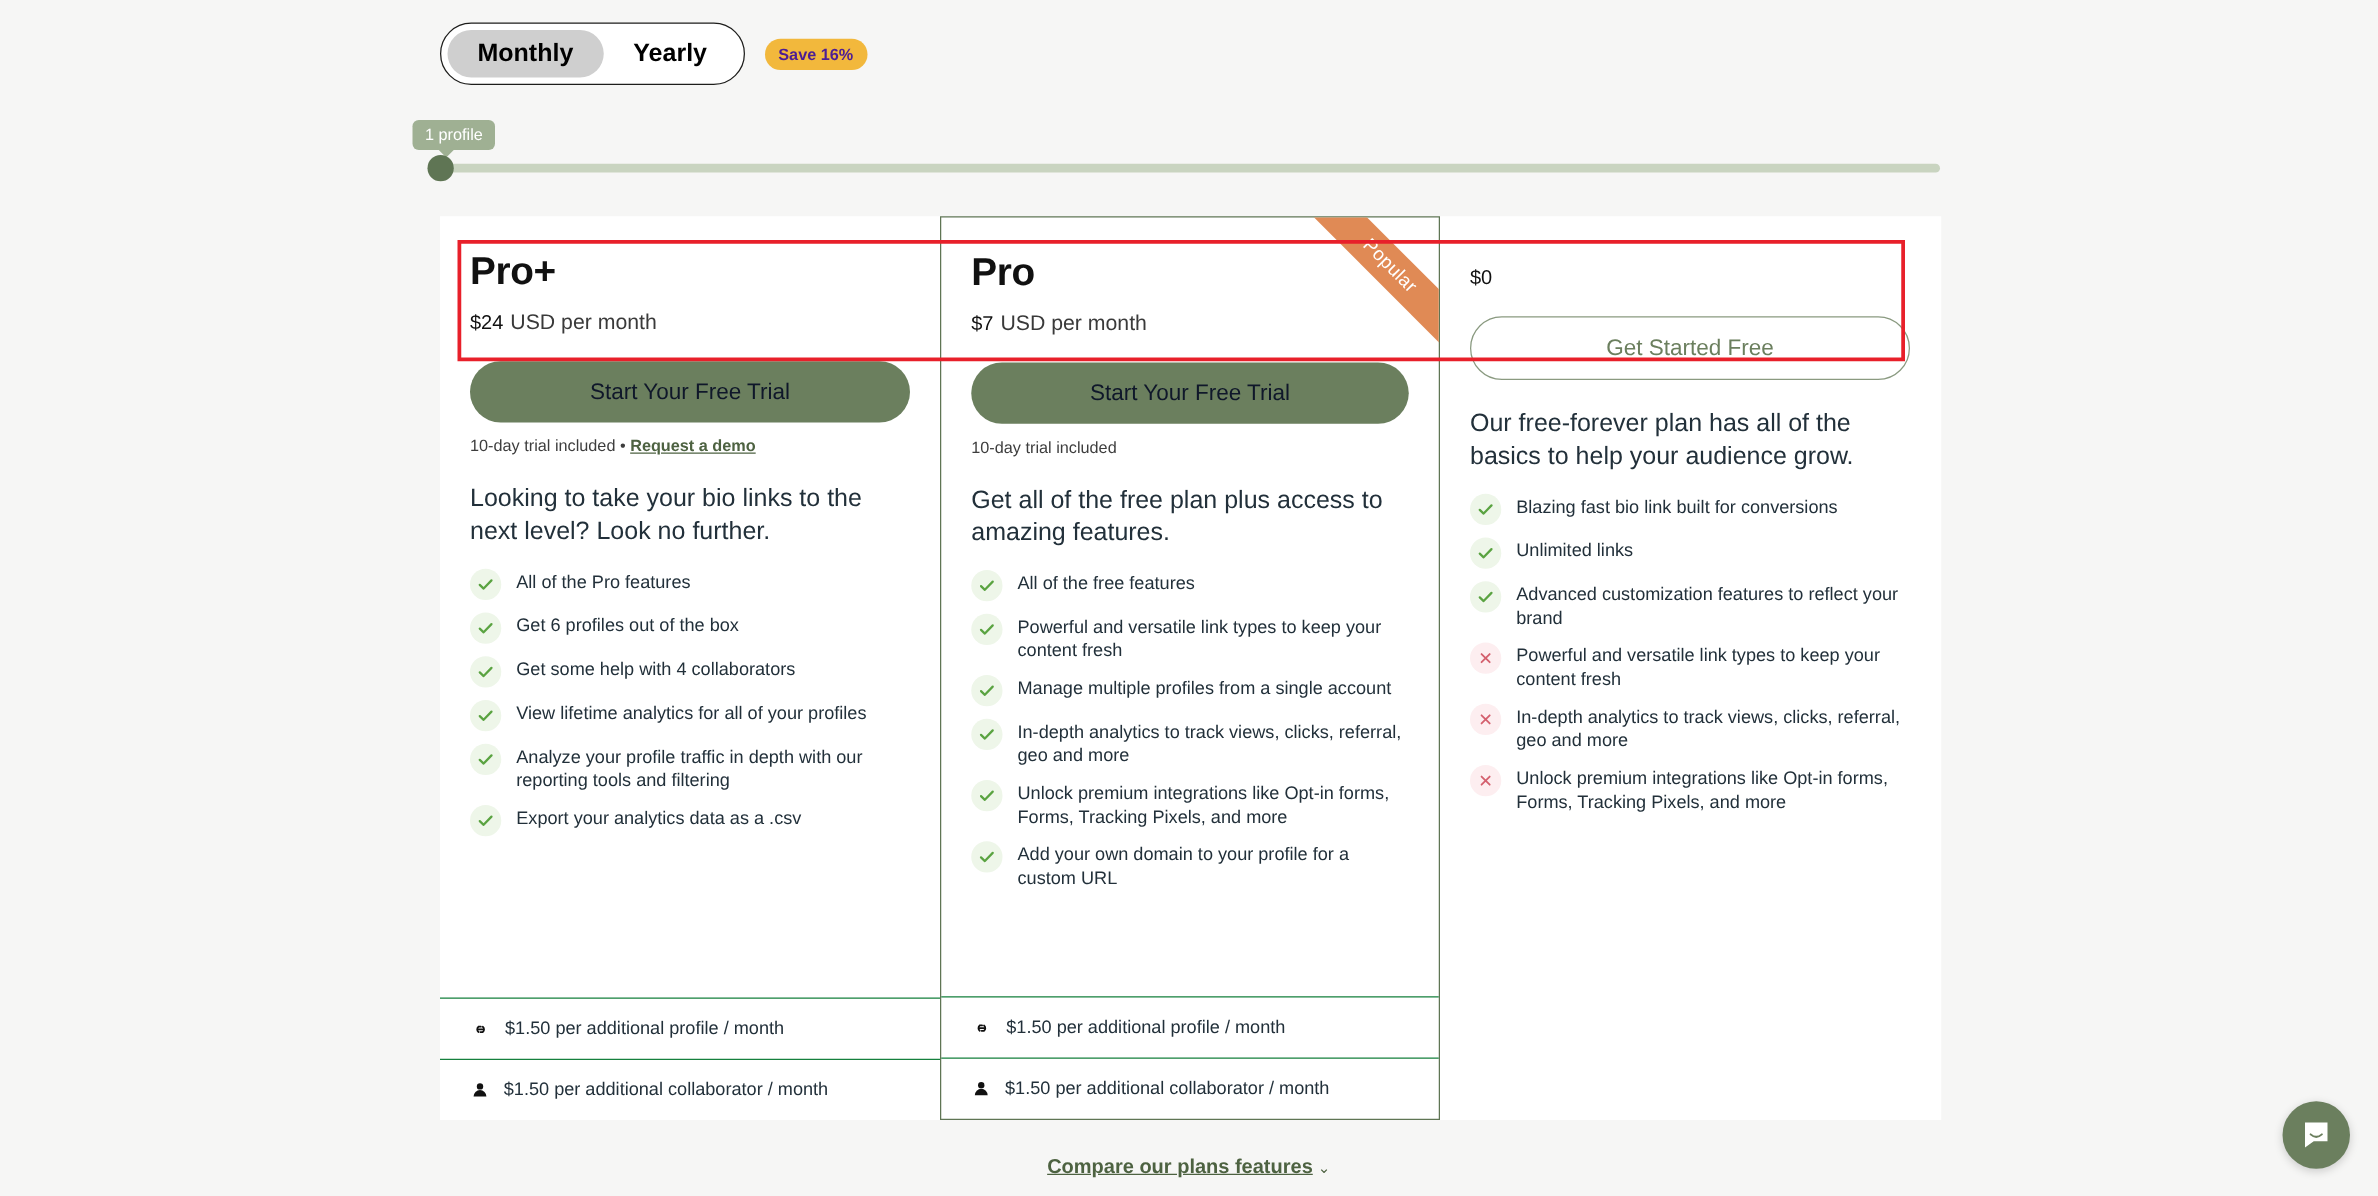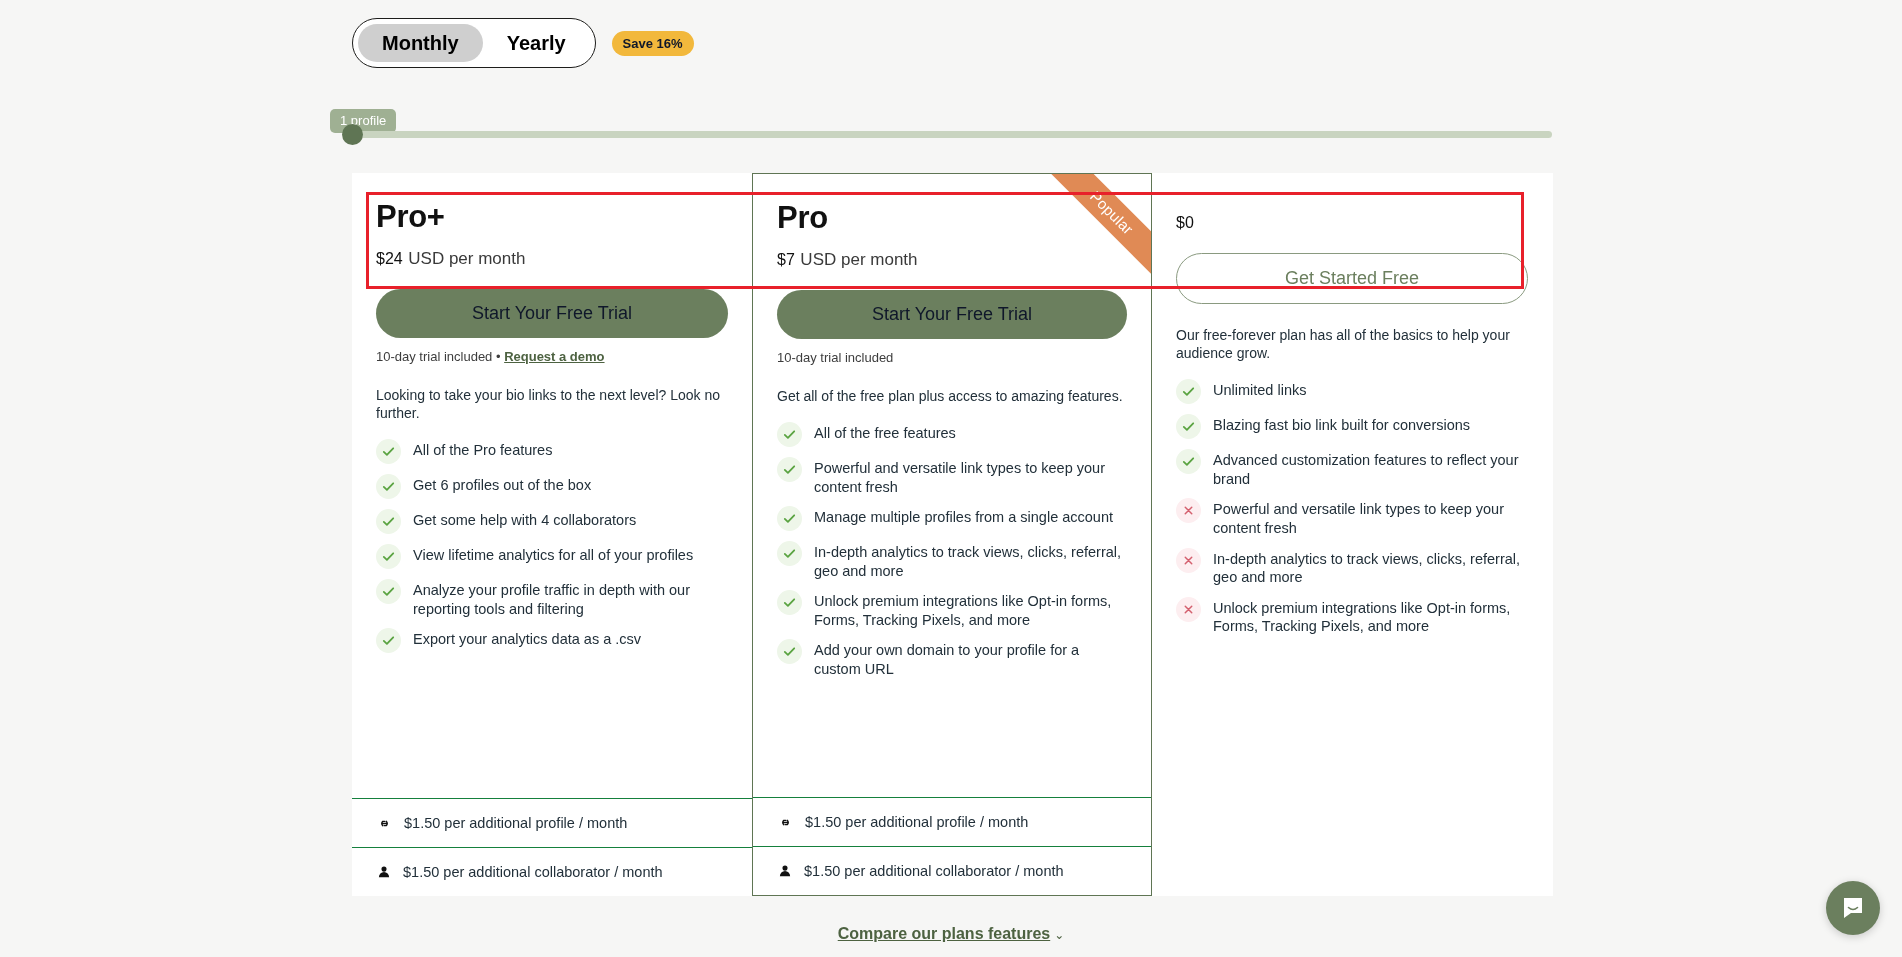--- a/index.html
+++ b/index.html
@@ -23,29 +23,29 @@
     padding: 5px; background: #ffffff;
   }
   .seg-btn {
     font-size: 20px; font-weight: bold; color: #000000;
     padding: 9px 24px; border-radius: 999px;
     background: transparent; border: none; cursor: pointer;
     font-family: "Liberation Sans", sans-serif; line-height: 1;
   }
   .seg-btn.active { background: #cfcfcf; }
   .save-badge {
-    background: #f2b83c; color: #0f172a;
+    background: #f2b83c; color: #4c1d95;
     font-size: 13px; font-weight: bold;
     padding: 5px 11px; border-radius: 999px; white-space: nowrap;
   }
 
   
   #slider-zone { position: absolute; left: 352px; top: 92px; width: 1200px; }
   .slider-tip {
-    position: absolute; left: -22px; top: 17px;
+    position: absolute; left: -22px; top: 4px;
     background: #9fb093; color: #ffffff;
     font-size: 13px; padding: 4px 10px 5px; border-radius: 5px;
     white-space: nowrap;
   }
   .slider-tip::after {
     content: ""; position: absolute; left: 20px; bottom: -6px;
     border-left: 7px solid transparent; border-right: 7px solid transparent;
     border-top: 7px solid #9fb093;
   }
   .slider-track {
@@ -91,21 +91,21 @@
     font-size: 18px; padding: 14px 0; border-radius: 999px;
     border: none; cursor: pointer; font-family: "Liberation Sans", sans-serif;
   }
   .cta.solid { background: #6b7f5e; color: #0f172a; }
   .cta.outline { background: #ffffff; color: #6b7f5e; border: 1.4px solid #8a9a80; }
   .trial {
     margin-top: 11px; font-size: 13px; color: #3d3d3d;
   }
   .trial a { color: #4d6241; font-weight: bold; text-decoration: underline; }
 
-  .blurb { padding: 22px 24px 0 24px; font-size: 14px; line-height: 1.3; color: #22303a; }
+  .blurb { padding: 22px 24px 0 24px; font-size: 20px; line-height: 1.3; color: #22303a; }
 
   .feat-list { padding: 16px 24px 0 24px; flex: 1; }
   .feat { display: flex; align-items: flex-start; gap: 12px; margin-bottom: 9px; }
   .feat .ic {
     flex: 0 0 auto; width: 25px; height: 25px; border-radius: 50%;
     display: flex; align-items: center; justify-content: center; margin-top: 1px;
   }
   .ic.yes { background: #eef6e9; }
   .ic.no  { background: #fdeef0; }
   .feat .tx { font-size: 14.5px; line-height: 1.28; color: #22303a; padding-top: 3px; }
@@ -330,29 +330,29 @@
           <button class="cta outline">Get Started Free</button>
         </div>
         <div class="blurb">Our free-forever plan has all of the basics to help your audience grow.</div>
         <div class="feat-list">
           <div class="feat">
             <span class="ic yes">
               <svg width="15" height="15" viewBox="0 0 16 16">
                 <path d="M3 8.4 L6.3 11.6 L13 4.6" stroke="#5aa341" stroke-width="1.9" fill="none" stroke-linecap="round" stroke-linejoin="round"></path>
               </svg>
             </span>
+            <span class="tx">Blazing fast bio link built for conversions</span>
+          </div>
+          <div class="feat">
+            <span class="ic yes">
+              <svg width="15" height="15" viewBox="0 0 16 16">
+                <path d="M3 8.4 L6.3 11.6 L13 4.6" stroke="#5aa341" stroke-width="1.9" fill="none" stroke-linecap="round" stroke-linejoin="round"></path>
+              </svg>
+            </span>
             <span class="tx">Unlimited links</span>
-          </div>
-          <div class="feat">
-            <span class="ic yes">
-              <svg width="15" height="15" viewBox="0 0 16 16">
-                <path d="M3 8.4 L6.3 11.6 L13 4.6" stroke="#5aa341" stroke-width="1.9" fill="none" stroke-linecap="round" stroke-linejoin="round"></path>
-              </svg>
-            </span>
-            <span class="tx">Blazing fast bio link built for conversions</span>
           </div>
           <div class="feat">
             <span class="ic yes">
               <svg width="15" height="15" viewBox="0 0 16 16">
                 <path d="M3 8.4 L6.3 11.6 L13 4.6" stroke="#5aa341" stroke-width="1.9" fill="none" stroke-linecap="round" stroke-linejoin="round"></path>
               </svg>
             </span>
             <span class="tx">Advanced customization features to reflect your brand</span>
           </div>
           <div class="feat">

